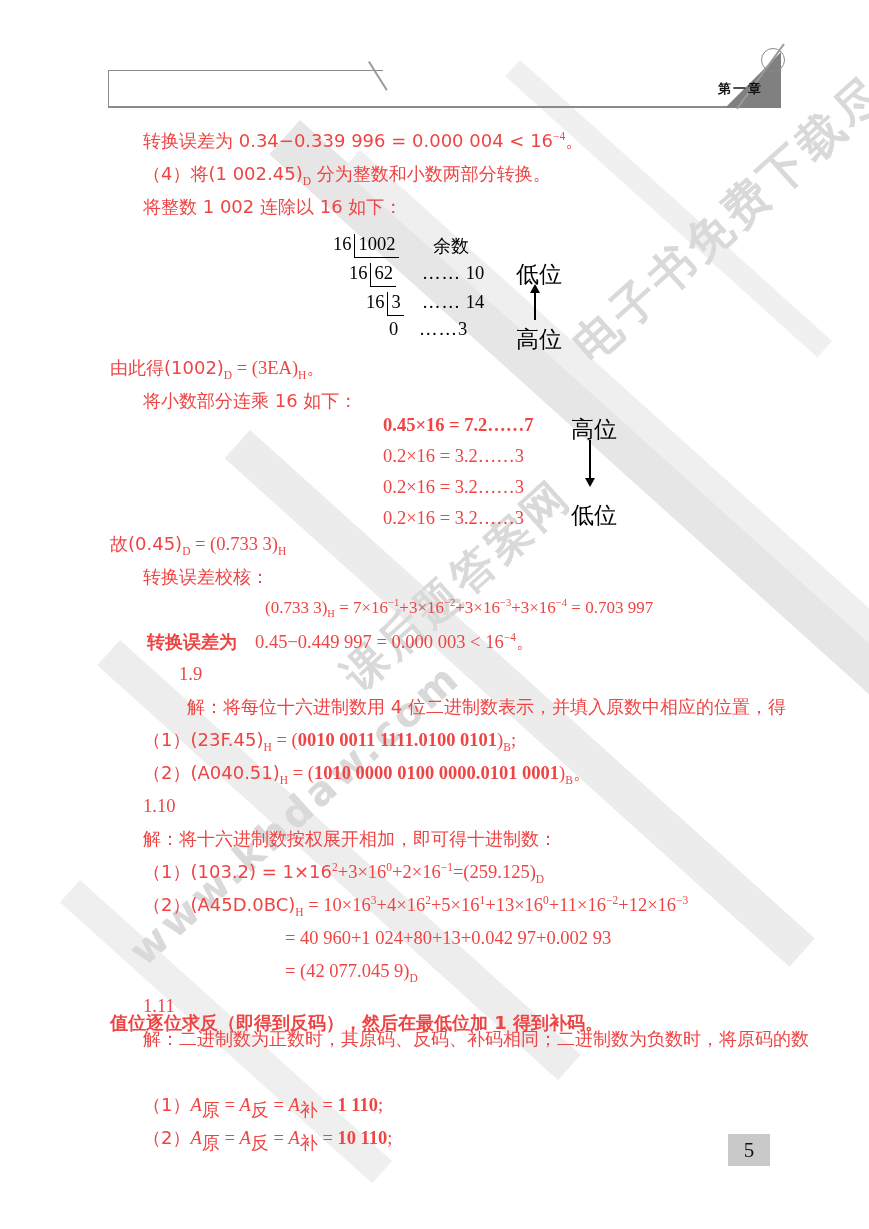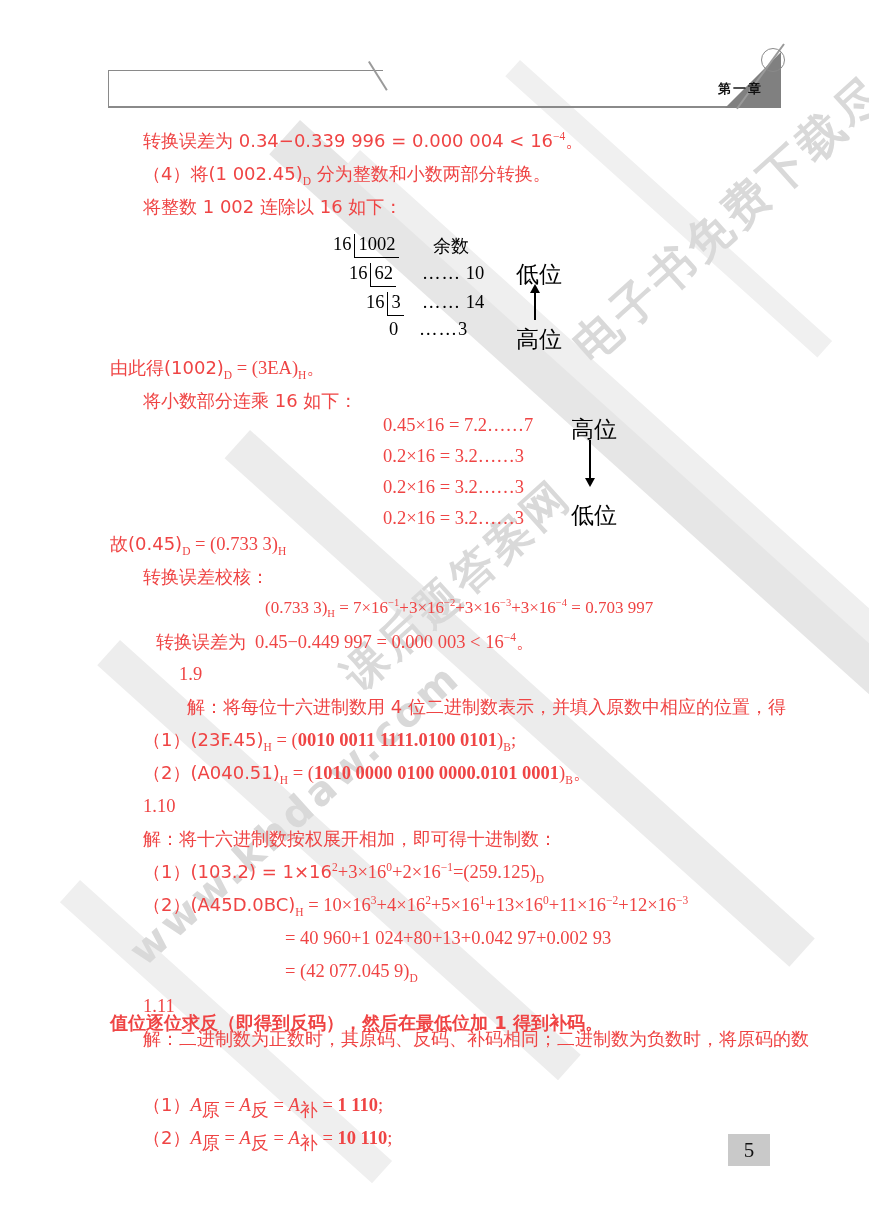--- a/index.html
+++ b/index.html
@@ -289,41 +289,41 @@
     <div class="arrow-head-up" style="left:530px; top:284px;"></div>
     <div class="arrow-line" style="left:534px; top:292px; height:28px;"></div>
     <div class="arrow-label" style="left:516px; top:324px;">高位</div>
 
     <div class="line" style="left:110px; top:357px;">
       <span class="cn">由此得(1002)</span><sub>D</sub><span> = (3EA)</span><sub>H</sub><span class="cn">。</span>
     </div>
 
     <div class="line cn" style="left:143px; top:390px;">将小数部分连乘 16 如下：</div>
 
-    <div class="line" style="left:383px; top:414px;">0.45×16 = 7.2……7</div>
+    <div class="line" style="left:383px; top:414px;font-weight:bold;">0.45×16 = 7.2……7</div>
     <div class="line" style="left:383px; top:445px;">0.2×16 = 3.2……3</div>
     <div class="line" style="left:383px; top:476px;">0.2×16 = 3.2……3</div>
     <div class="line" style="left:383px; top:507px;">0.2×16 = 3.2……3</div>
 
     <div class="arrow-label" style="left:571px; top:414px;">高位</div>
     <div class="arrow-line" style="left:589px; top:440px; height:38px;"></div>
     <div class="arrow-head-down" style="left:585px; top:478px;"></div>
     <div class="arrow-label" style="left:571px; top:500px;">低位</div>
 
     <div class="line" style="left:110px; top:533px;">
       <span class="cn">故(0.45)</span><sub>D</sub><span> = (0.733 3)</span><sub>H</sub>
     </div>
 
     <div class="line cn" style="left:143px; top:566px;">转换误差校核：</div>
 
     <div class="line" style="left:265px; top:598px; font-size:17px;">
       <span>(0.733 3)</span><sub>H</sub><span> = 7×16</span><sup>−1</sup><span>+3×16</span><sup>−2</sup><span>+3×16</span><sup>−3</sup><span>+3×16</span><sup>−4</sup><span> = 0.703 997</span>
     </div>
 
-    <div class="line cn" style="left:156px; top:631px;">转换误差为</div>
+    <div class="line cn" style="left:147px; top:631px;font-weight:bold;">转换误差为</div>
     <div class="line" style="left:255px; top:631px;">
       <span>0.45−0.449 997 = 0.000 003 &lt; 16</span><sup>−4</sup><span class="cn">。</span>
     </div>
 
     <div class="line" style="left:143px; top:663px;margin-left:36px;">1.9</div>
     <div class="line cn" style="left:143px; top:696px;margin-left:44px;">解：将每位十六进制数用 4 位二进制数表示，并填入原数中相应的位置，得</div>
     <div class="line" style="left:143px; top:729px;">
       <span class="cn">（1）(23F.45)</span><sub>H</sub><span> = (</span><span class="bold">0010 0011 1111.0100 0101</span><span>)</span><sub>B</sub><span>;</span>
     </div>
     <div class="line" style="left:143px; top:762px;">

